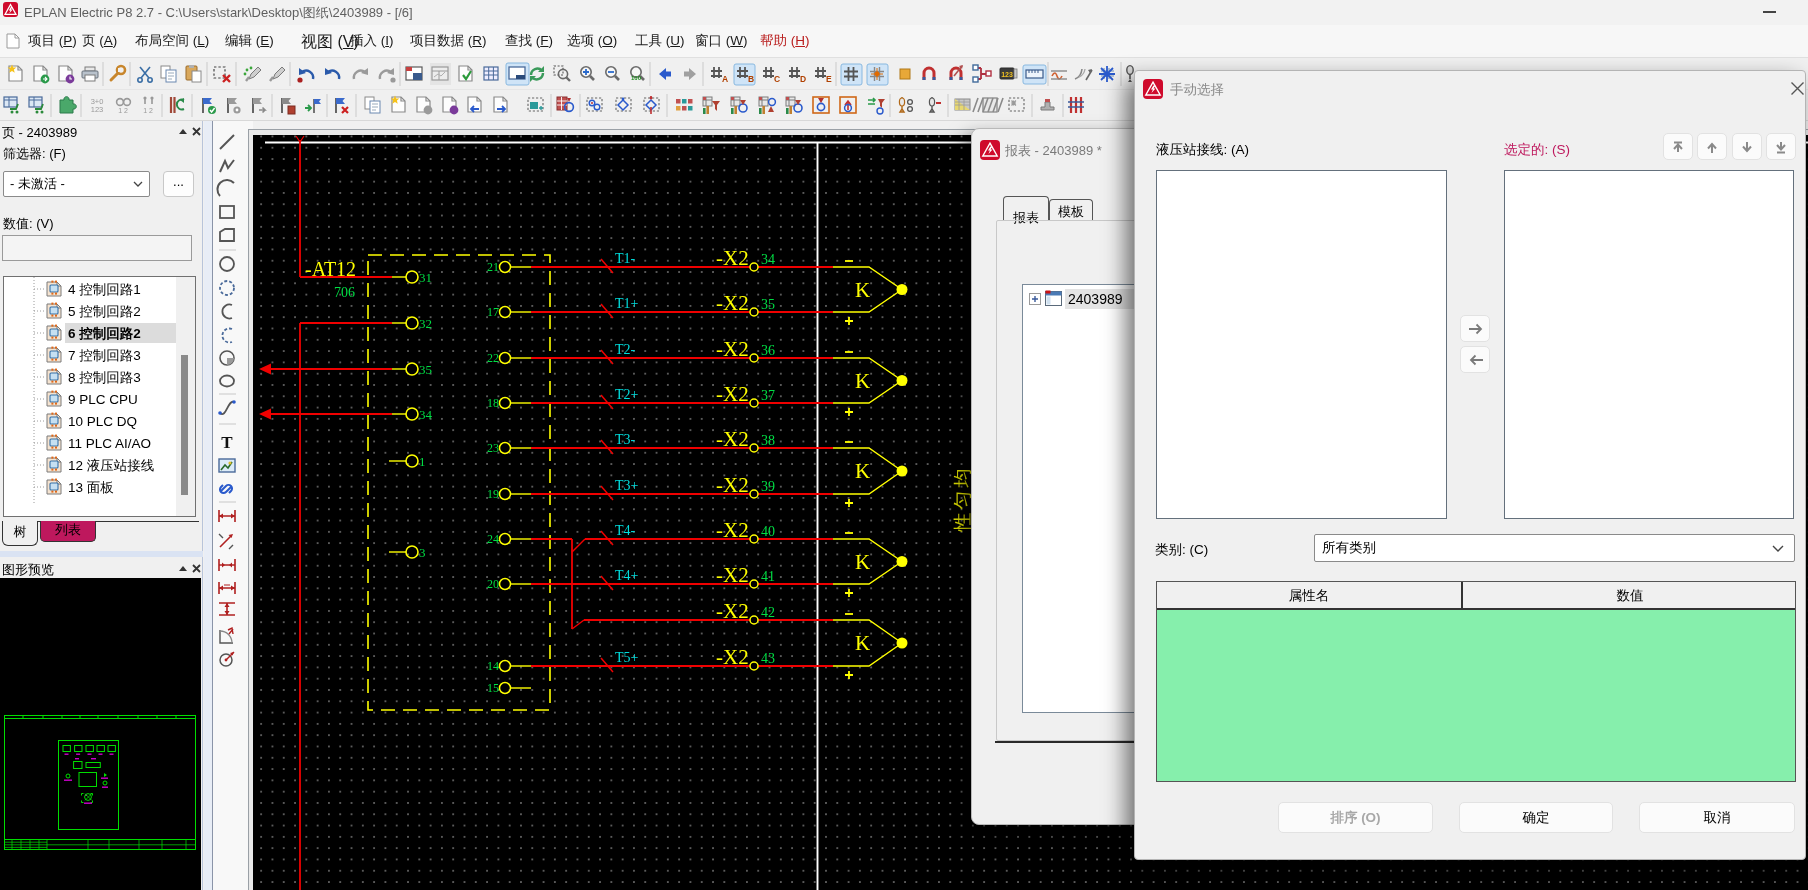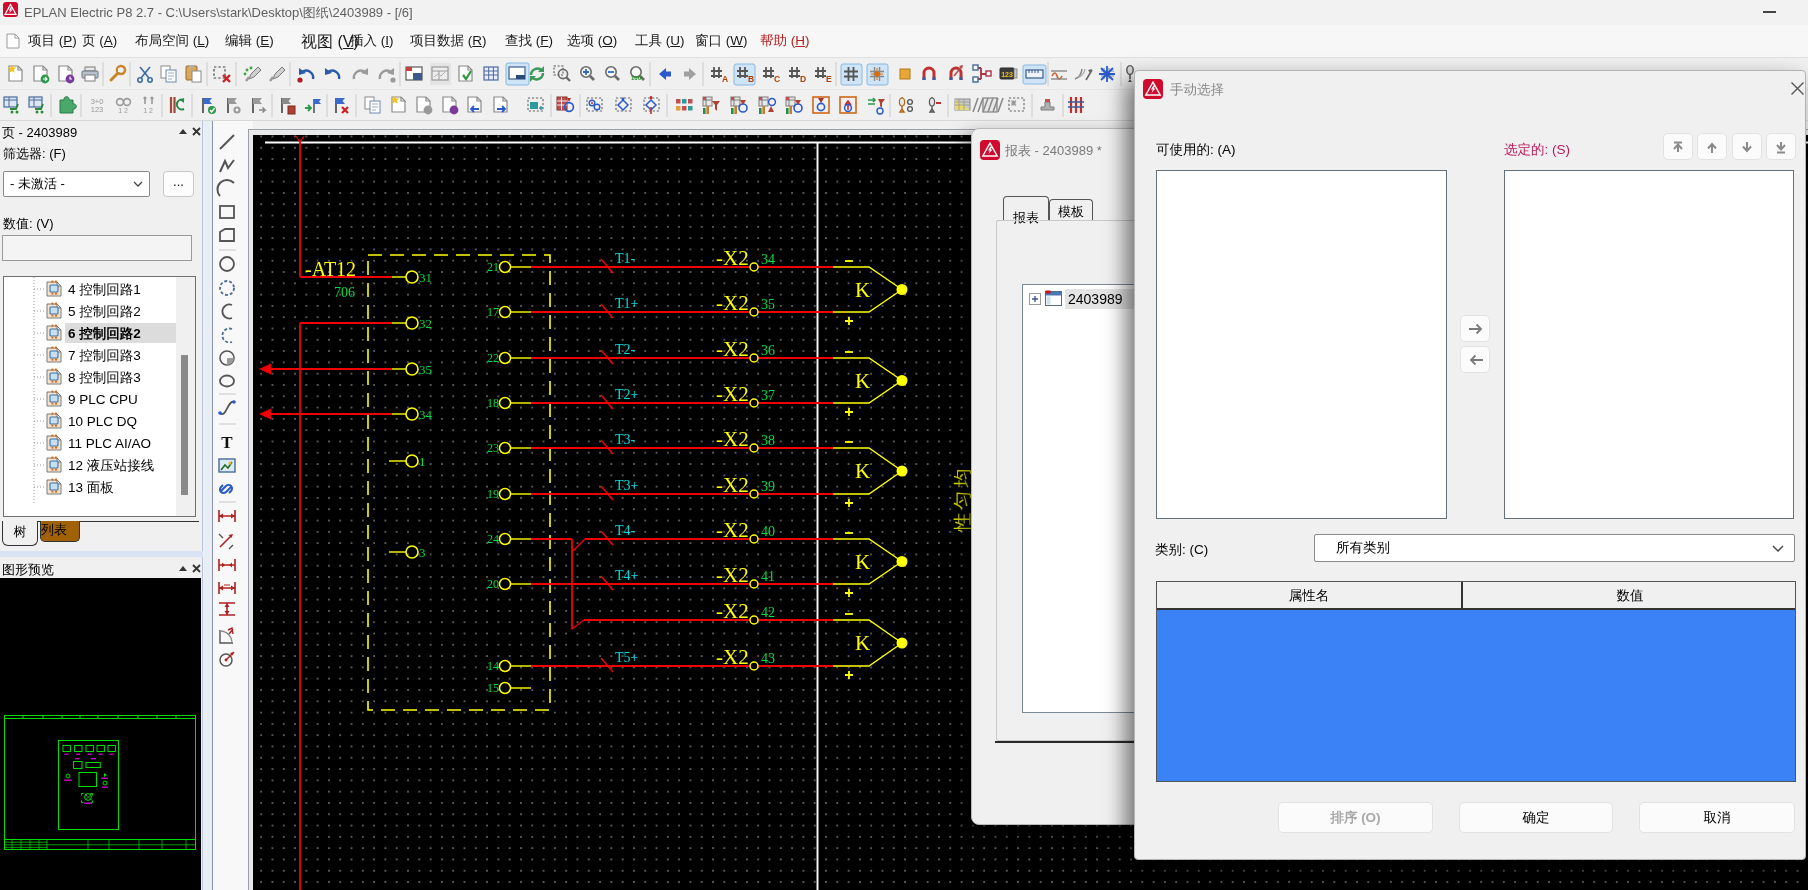--- a/index.html
+++ b/index.html
@@ -441,21 +441,21 @@
         <rect x="46" y="206" width="8" height="7" rx="1" fill="#c6e0f2" stroke="#3572aa" stroke-width="1.1"></rect>
         <rect x="47.4" y="201.6" width="2" height="2" fill="#e06818"></rect>
         <rect x="51" y="201.6" width="2" height="2" fill="#e06818"></rect>
         <rect x="47.4" y="213.6" width="2" height="2" fill="#e06818"></rect>
         <rect x="51" y="213.6" width="2" height="2" fill="#e06818"></rect>
         <text x="64" y="215" font-size="13.5" font-weight="normal" fill="#000" font-family="Liberation Sans">13 面板</text>
       </svg>
     </div>
     <div class="abs" style="left:38px;top:400px;width:161px;height:1px;background:#333;"></div>
     <div class="abs" style="left:2px;top:400px;width:36px;height:25px;background:#f0f0f0;border:1px solid #333;border-top:none;border-radius:0 0 6px 6px;text-align:center;font-size:13px;line-height:22px;">树</div>
-    <div class="abs" style="left:40px;top:400px;width:40px;height:21px;background:#a16207;border:1px solid #333;border-top:none;border-radius:0 0 5px 5px;text-align:left;font-size:13px;line-height:18px;">列表</div>
+    <div class="abs" style="left:40px;top:400px;width:56px;height:21px;background:#be185d;border:1px solid #333;border-top:none;border-radius:0 0 5px 5px;text-align:center;font-size:13px;line-height:18px;">列表</div>
     <div class="abs" style="left:0;top:430px;width:203px;height:6px;background:#dae3f3;"></div>
     <div class="abs" style="left:2px;top:440px;font-size:13px;">图形预览</div>
     <svg class="abs" style="left:176px;top:443px" width="26" height="10">
       <path d="M3,7 l4,-5 4,5 z" fill="#333"></path>
       <path d="M17,1 l7,7 m0,-7 l-7,7" stroke="#333" stroke-width="1.8"></path>
     </svg>
   </div>
 <svg class="abs" style="left:0;top:578px" width="201" height="312" viewBox="0 0 201 312">
     <rect width="201" height="312" fill="#000"></rect>
     <rect x="4.5" y="137.5" width="191" height="134" fill="none" stroke="#00dd00"></rect>
@@ -749,21 +749,21 @@
 <div class="abs" style="left:1134px;top:70px;width:672px;height:790px;background:#f0f0f0;border:1px solid #b4b4b4;border-radius:4px;box-shadow:-8px 10px 22px rgba(0,0,0,0.55);">
     <svg class="abs" style="left:8px;top:8px" width="20" height="20" viewBox="0 0 20 20">
 <rect width="20" height="20" rx="4" fill="#cf0a2c"></rect>
 <path d="M10,3.2 L17.2,16 H2.8 Z" fill="none" stroke="#fff" stroke-width="1.4"></path>
 <path d="M10.4,6.5 l-2.4,4 h1.9 l-1.4,3.6 4,-4.5 h-2 l1.9,-3.1 z" fill="#fff"></path>
 </svg>
     <div class="abs" style="left:35px;top:10px;font-size:13.5px;color:#8a8a8a;">手动选择</div>
     <svg class="abs" style="left:655px;top:10px" width="15" height="15">
       <path d="M1.5,1.5 L13.5,13.5 M13.5,1.5 L1.5,13.5" stroke="#555" stroke-width="1.4"></path>
     </svg>
-    <div class="abs" style="left:21px;top:70px;font-size:13.5px;color:#000;">可使用的: (A)</div>
+    <div class="abs" style="left:21px;top:70px;font-size:13.5px;color:#000;">液压站接线: (A)</div>
     <div class="abs" style="left:369px;top:70px;font-size:13.5px;color:#be185d;">选定的: (S)</div>
     <div class="abs" style="left:21px;top:99px;width:291px;height:349px;background:#fff;border:1px solid #64707c;"></div>
     <div class="abs" style="left:369px;top:99px;width:290px;height:349px;background:#fff;border:1px solid #64707c;"></div>
     <div class="abs" style="left:528px;top:62px;width:30px;height:27px;background:#fbfbfb;border:1px solid #e2e2e2;border-radius:5px;"><svg width="14" height="17" style="margin:5px 0 0 7px">
         <path d="M7,13 v-7 m-4,4 l4,-4.5 4,4.5 M3,3.5 h8" fill="none" stroke="#8a8a8a" stroke-width="2"></path>
       </svg></div>
     <div class="abs" style="left:562px;top:62px;width:30px;height:27px;background:#fbfbfb;border:1px solid #e2e2e2;border-radius:5px;"><svg width="14" height="17" style="margin:5px 0 0 7px">
         <path d="M7,14 v-8.5 m-4,4 l4,-4.5 4,4.5" fill="none" stroke="#8a8a8a" stroke-width="2"></path>
       </svg></div>
     <div class="abs" style="left:597px;top:62px;width:30px;height:27px;background:#fbfbfb;border:1px solid #e2e2e2;border-radius:5px;"><svg width="14" height="17" style="margin:5px 0 0 7px">
@@ -772,24 +772,24 @@
     <div class="abs" style="left:631px;top:62px;width:30px;height:27px;background:#fbfbfb;border:1px solid #e2e2e2;border-radius:5px;"><svg width="14" height="17" style="margin:5px 0 0 7px">
         <path d="M7,3 v7 m-4,-4 l4,4.5 4,-4.5 M3,13.5 h8" fill="none" stroke="#8a8a8a" stroke-width="2"></path>
       </svg></div>
     <div class="abs" style="left:325px;top:244px;width:30px;height:27px;background:#fbfbfb;border:1px solid #e2e2e2;border-radius:5px;"><svg width="16" height="12" style="margin:7px 0 0 7px">
         <path d="M1,6 h12 m-4.5,-4.5 L13,6 l-4.5,4.5" fill="none" stroke="#7a7a7a" stroke-width="1.8"></path>
       </svg></div>
     <div class="abs" style="left:325px;top:275px;width:30px;height:27px;background:#fbfbfb;border:1px solid #e2e2e2;border-radius:5px;"><svg width="16" height="12" style="margin:7px 0 0 7px">
         <path d="M15,6 h-12 m4.5,-4.5 L3,6 l4.5,4.5" fill="none" stroke="#7a7a7a" stroke-width="1.8"></path>
       </svg></div>
     <div class="abs" style="left:20px;top:470px;font-size:13.5px;">类别: (C)</div>
-    <div class="abs" style="left:179px;top:463px;width:481px;height:28px;background:#fff;border:1px solid #8a8a8a;border-radius:2px;font-size:13.5px;line-height:26px;padding-left:21px;">所有类别<svg class="abs" style="right:10px;top:10px" width="12" height="8">
+    <div class="abs" style="left:179px;top:463px;width:481px;height:28px;background:#fff;border:1px solid #8a8a8a;border-radius:2px;font-size:13.5px;line-height:26px;padding-left:7px;">所有类别<svg class="abs" style="right:10px;top:10px" width="12" height="8">
         <path d="M1,1 l5,5 5,-5" fill="none" stroke="#444" stroke-width="1.4"></path>
       </svg></div>
-    <div class="abs" style="left:21px;top:510px;width:640px;height:201px;background:#3b82f6;border:1px solid #555;">
+    <div class="abs" style="left:21px;top:510px;width:640px;height:201px;background:#86efac;border:1px solid #555;">
       <div class="abs" style="left:0;top:0;width:638px;height:28px;background:#f0f0f0;border-bottom:2px solid #333;">
         <div class="abs" style="left:0;top:0;width:306px;height:28px;border-right:2px solid #333;text-align:center;font-size:13.5px;line-height:27px;">属性名</div>
         <div class="abs" style="left:308px;top:0;width:330px;height:28px;text-align:center;font-size:13.5px;line-height:27px;">数值</div>
       </div>
     </div>
     <div class="abs" style="left:143px;top:731px;width:155px;height:31px;background:#fbfbfb;border:1px solid #e2e2e2;border-radius:5px;text-align:center;font-size:13.5px;line-height:29px;color:#a8a8a8;font-weight:bold;">排序 (O)</div>
     <div class="abs" style="left:324px;top:731px;width:154px;height:31px;background:#fbfbfb;border:1px solid #e2e2e2;border-radius:5px;text-align:center;font-size:13.5px;line-height:29px;color:#000;">确定</div>
     <div class="abs" style="left:504px;top:731px;width:156px;height:31px;background:#fbfbfb;border:1px solid #e2e2e2;border-radius:5px;text-align:center;font-size:13.5px;line-height:29px;color:#000;">取消</div>
   </div>
 </body></html>

